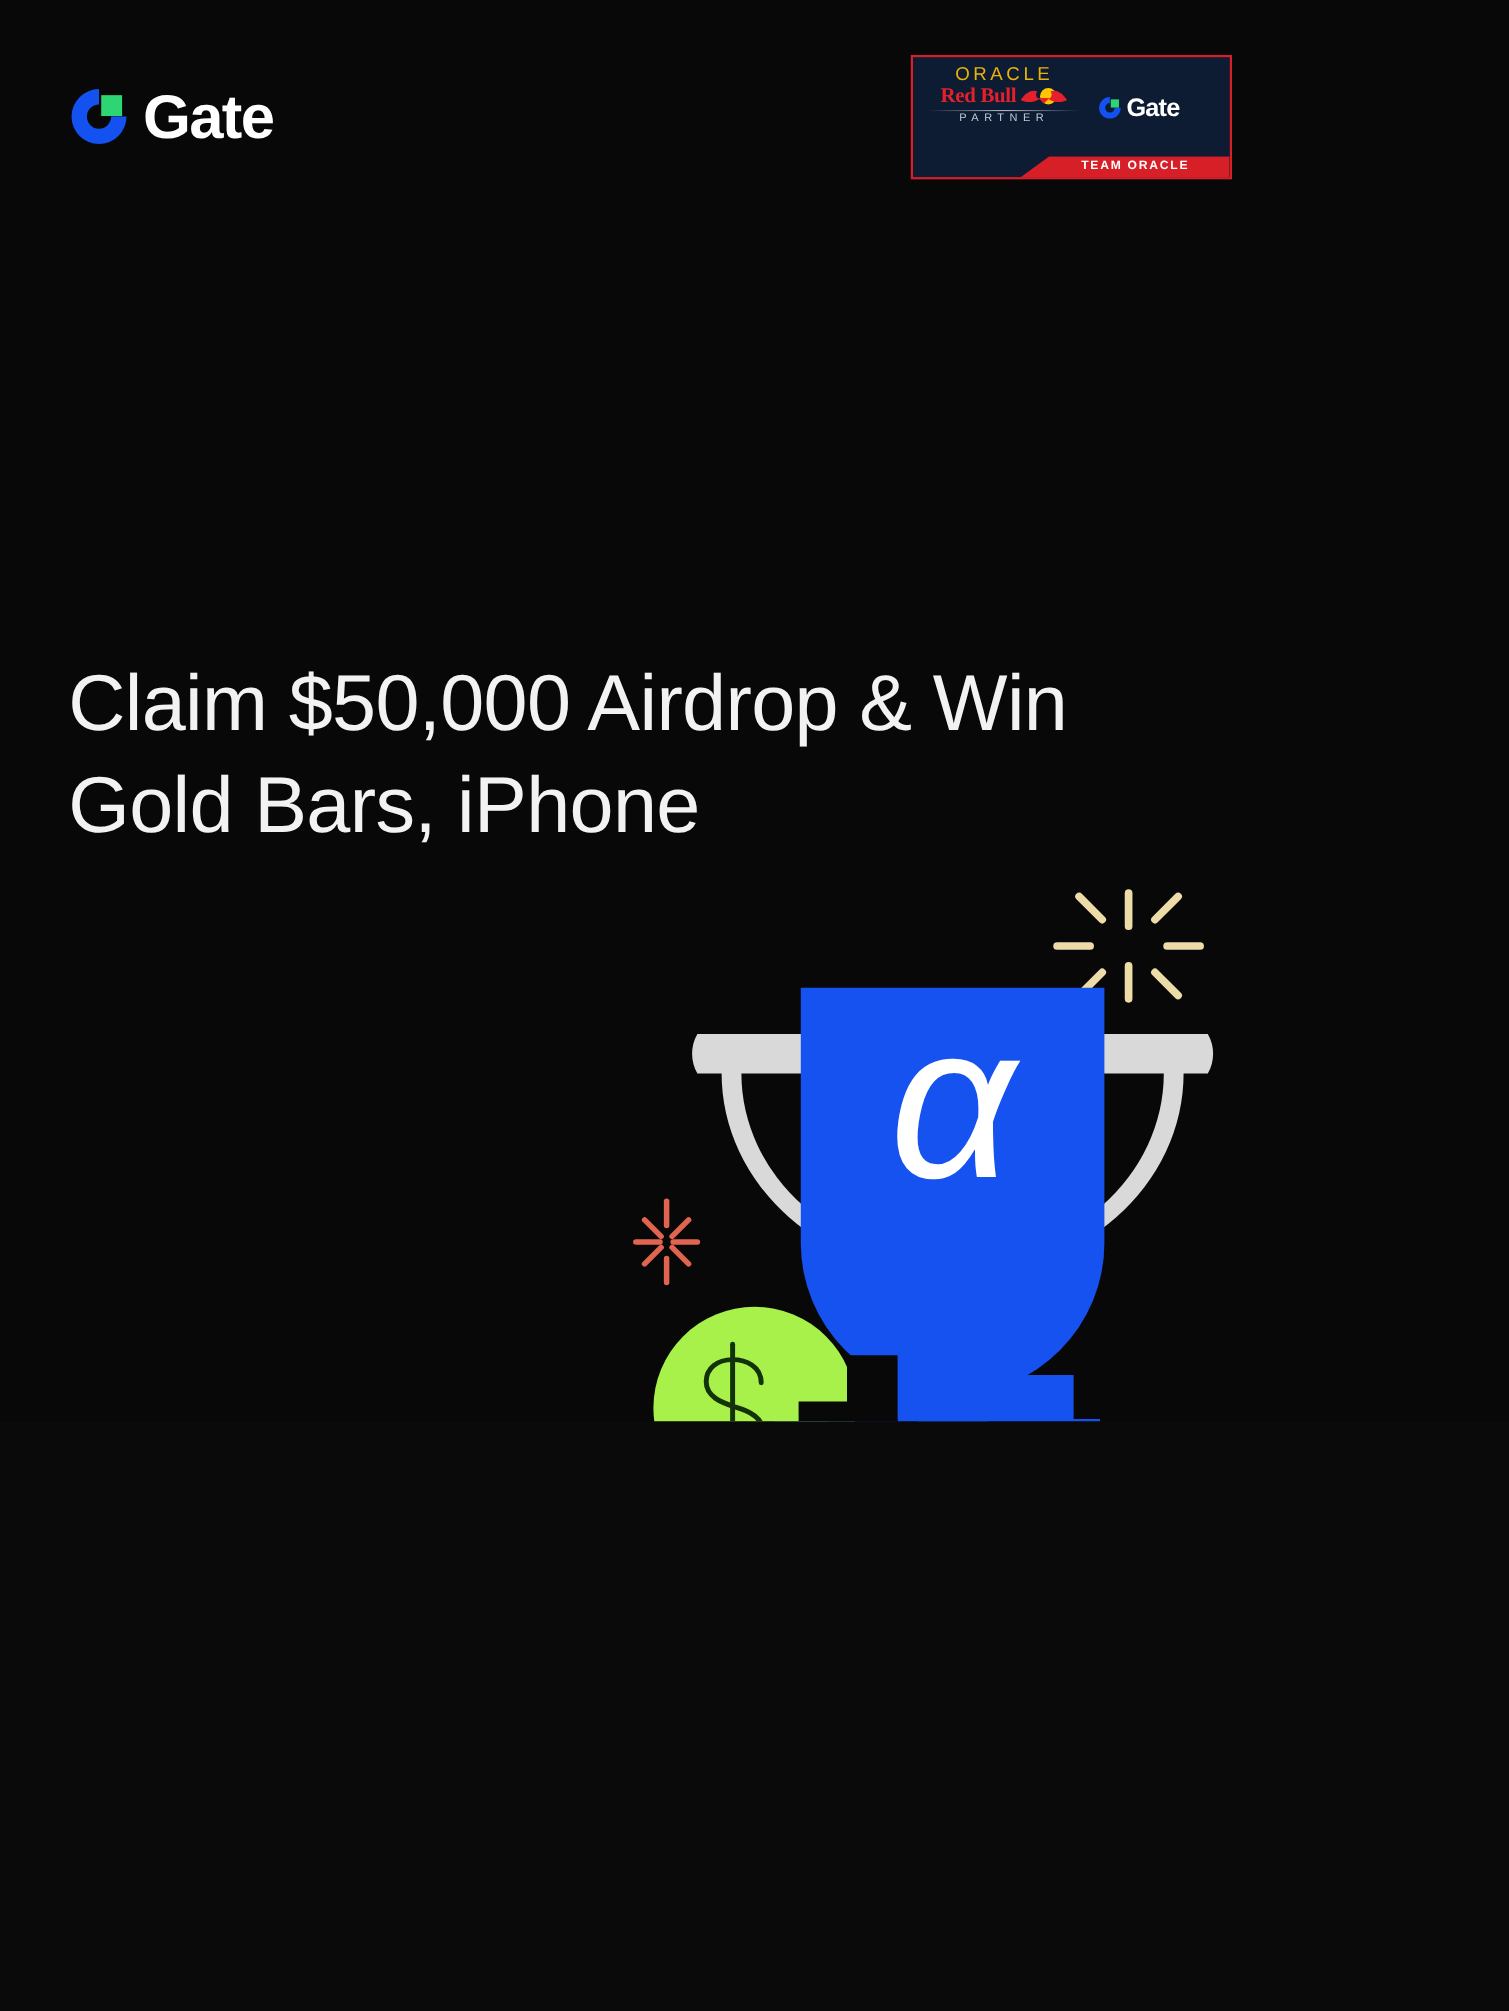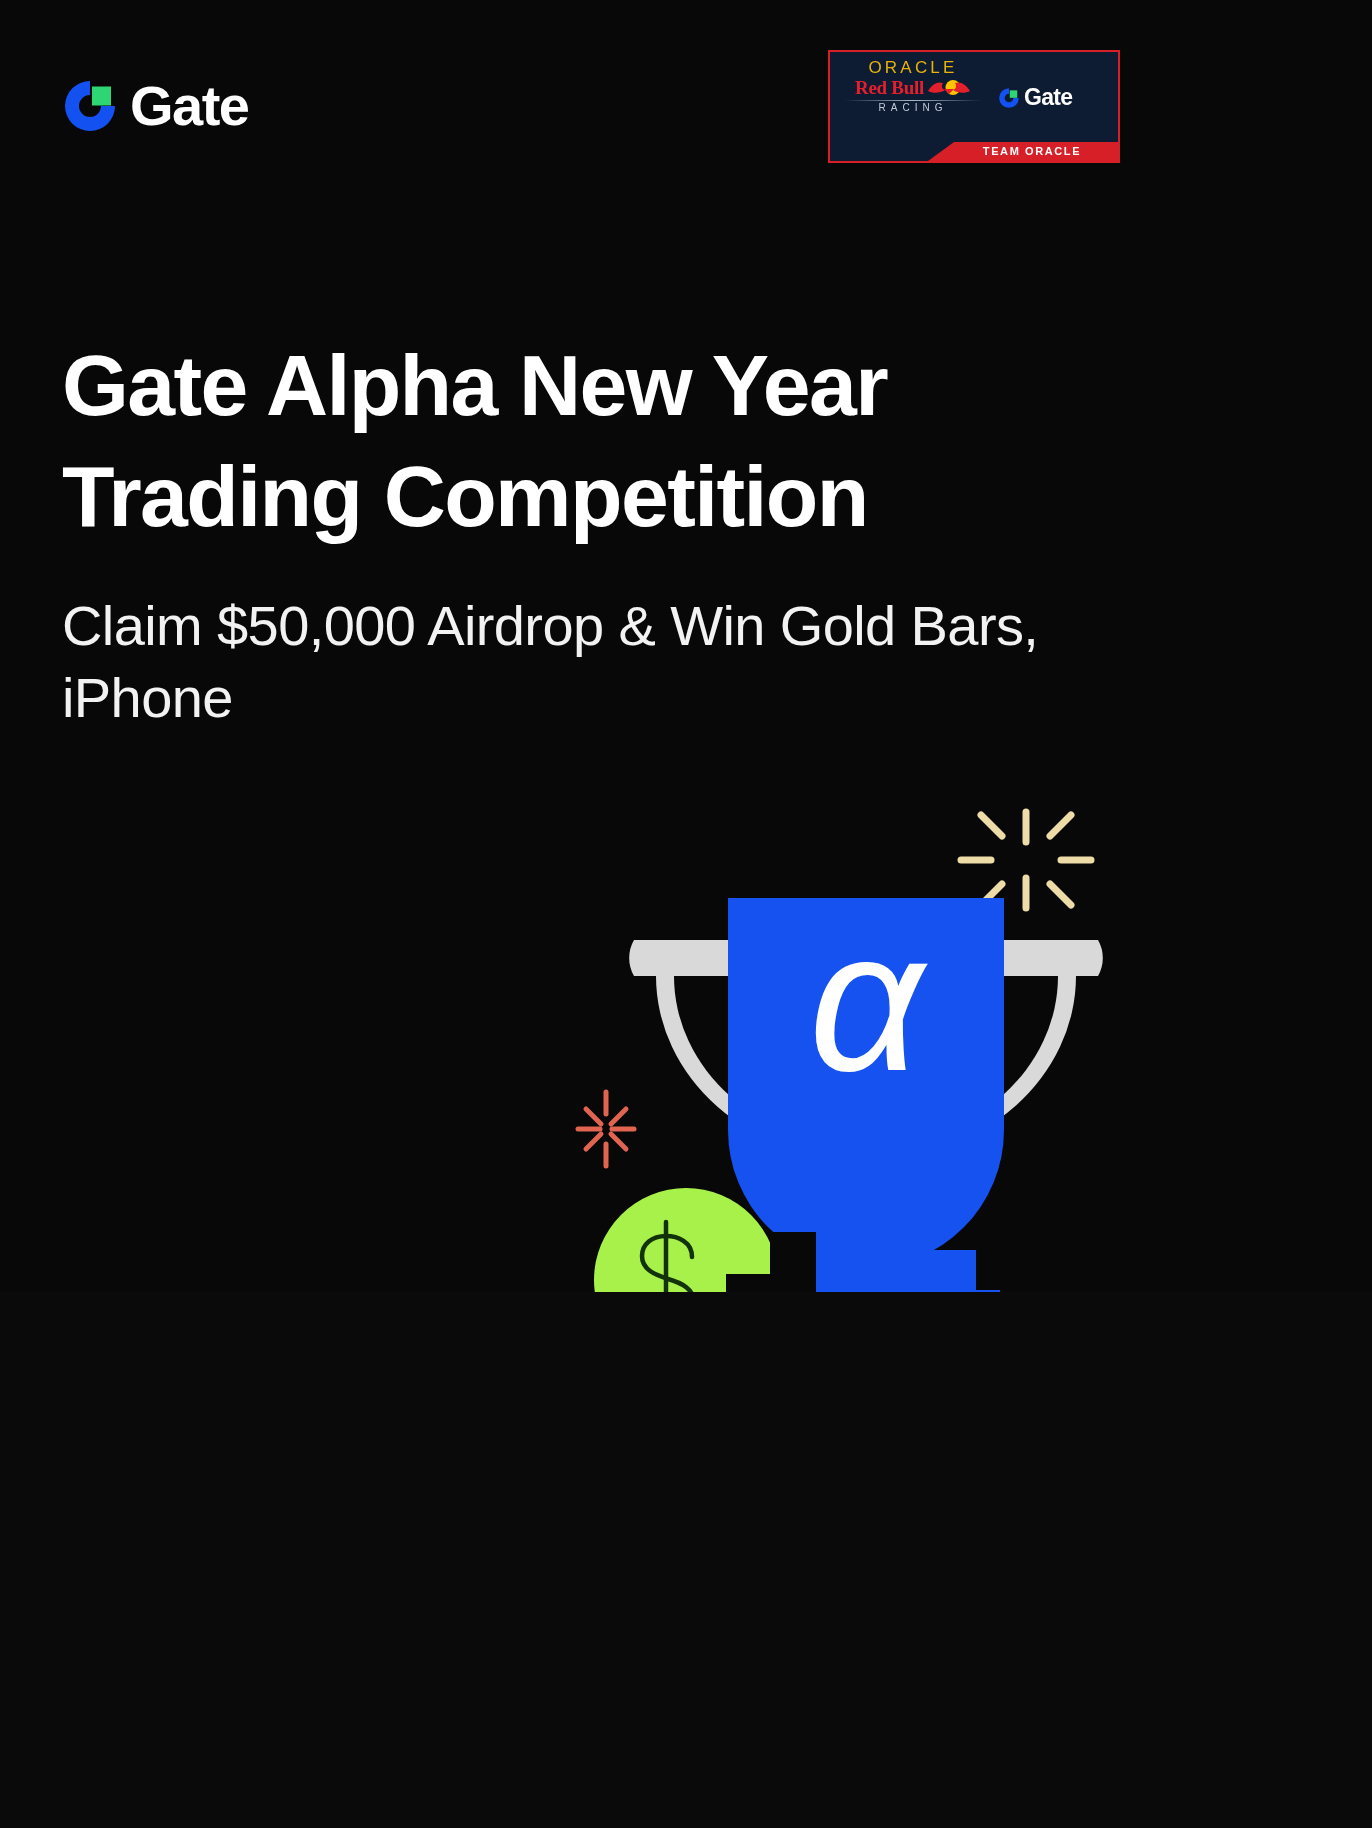--- a/index.html
+++ b/index.html
@@ -151,24 +151,24 @@
     font-size: 86px;
     font-weight: 700;
     line-height: 1.30;
     letter-spacing: -1.6px;
     font-family: "Liberation Sans", sans-serif;
     white-space: pre-line;
   }
   .subhead {
     position: absolute;
     left: 62px;
-    top: 534px;
+    top: 522px;
     width: 1040px;
     color: #f2f2f2;
-    font-size: 56px;
+    font-size: 72px;
     font-weight: 400;
     line-height: 1.28;
     letter-spacing: -0.6px;
     font-family: "Liberation Sans", sans-serif;
   }
 
   
   .trophy-art {
     position: absolute;
     left: 556px;
@@ -202,41 +202,39 @@
           <span>
             <svg class="rb-bulls" viewBox="0 0 44 20" aria-hidden="true">
               <circle cx="26" cy="9.5" r="7.5" fill="#FFC500"></circle>
               <path d="M1 13 C5 6 11 3 16 5 C14 8 15 11 18 12 C14 15 6 16 1 13 Z" fill="#E3202C"></path>
               <path d="M43 13 C39 6 33 3 28 5 C30 8 29 11 26 12 C30 15 38 16 43 13 Z" fill="#E3202C"></path>
               <path d="M17 11 L27 11 L22 16 Z" fill="#E3202C"></path>
             </svg>
           </span>
         </div>
         <div class="rb-rule"></div>
-        <div class="rb-racing">RACING</div>
+        <div class="rb-racing">PARTNER</div>
       </div>
 
       <div class="badge-gate">
         <span>
           <svg class="bg-mark" viewBox="0 0 56 56" aria-hidden="true">
             <path d="M28 3 A25 25 0 1 0 53 28 L39 28 A11 11 0 1 1 28 17 Z" fill="#1351F0"></path>
             <rect x="30" y="8.5" width="19" height="19" fill="#2ED573"></rect>
           </svg>
         </span>
         <span class="bg-word">Gate</span>
       </div>
 
       <div class="team-partner">
         <span>TEAM ORACLE</span>
       </div>
     </div>
   </div>
 
-  <h1 class="headline">Gate Alpha New Year
-Trading Competition</h1>
 
   <p class="subhead">Claim $50,000 Airdrop &amp; Win Gold Bars, iPhone</p>
 
   <div class="trophy-art">
     <svg viewBox="0 0 620 640" aria-hidden="true">
 
       <g stroke="#EEDCA8" stroke-width="7" stroke-linecap="round">
         <line x1="470" y1="42" x2="470" y2="72"></line>
         <line x1="470" y1="108" x2="470" y2="138"></line>
         <line x1="435" y1="90" x2="405" y2="90"></line>

